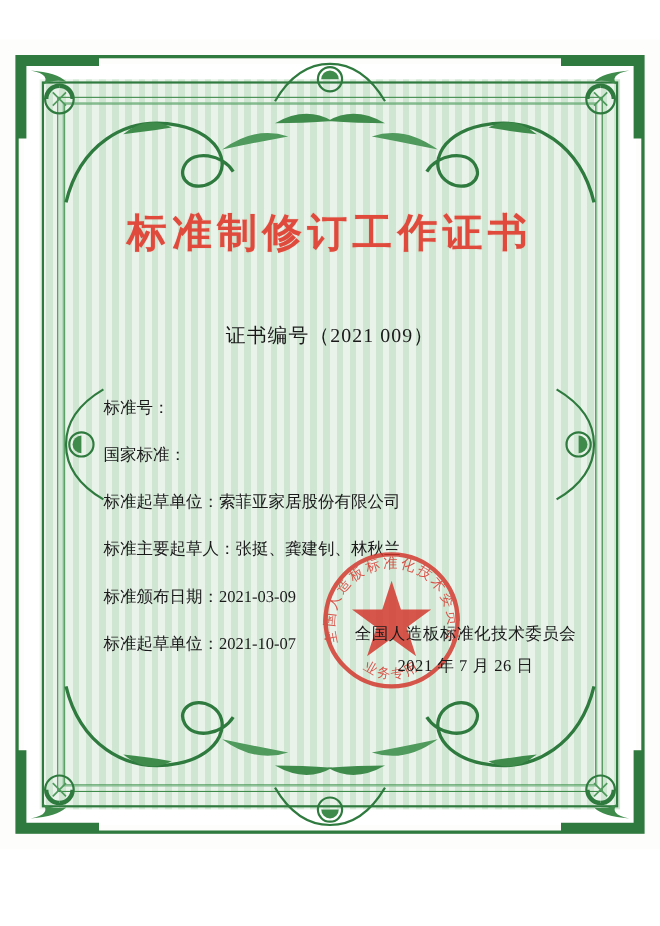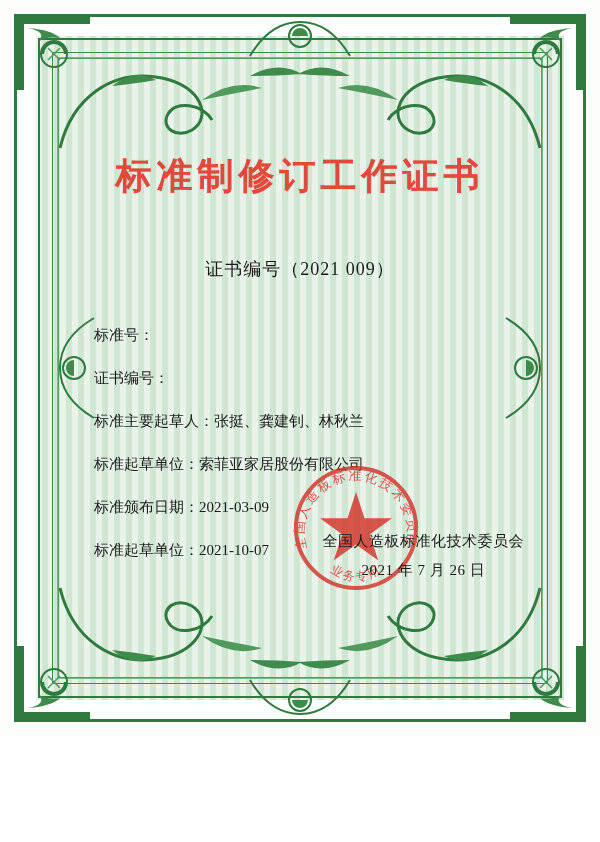--- a/index.html
+++ b/index.html
@@ -13,20 +13,21 @@
     font-family: "Liberation Serif", serif;
     overflow: hidden;
   }
 
   .certificate {
     position: relative;
     width: 600px;
     height: 736px;
     background: #fdfdfb;
     box-sizing: border-box;
+    margin-top: 36px;
   }
 
   
   .frame-outer {
     position: absolute;
     left: 14px;
     top: 14px;
     right: 14px;
     bottom: 14px;
     border: 3px solid #2f7a3e;
@@ -277,31 +278,31 @@
     <div class="cert-number">证书编号（2021 009）</div>
 
     <div class="fields">
 
 
       <div class="field-row">
         <span class="field-label">标准号：</span>
       </div>
 
       <div class="field-row">
-        <span class="field-label">证书编号：</span>
+        <span class="field-label">国家标准：</span>
+      </div>
+
+      <div class="field-row">
+        <span class="field-label">标准起草单位：</span>
+        <span class="field-value">索菲亚家居股份有限公司</span>
       </div>
 
       <div class="field-row">
         <span class="field-label">标准主要起草人：</span>
         <span class="field-value">张挺、龚建钊、林秋兰</span>
-      </div>
-
-      <div class="field-row">
-        <span class="field-label">标准起草单位：</span>
-        <span class="field-value">索菲亚家居股份有限公司</span>
       </div>
 
       <div class="field-row">
         <span class="field-label">标准颁布日期：</span>
         <span class="field-value">2021-03-09</span>
       </div>
 
       <div class="field-row">
         <span class="field-label">标准起草单位：</span>
         <span class="field-value">2021-10-07</span>

